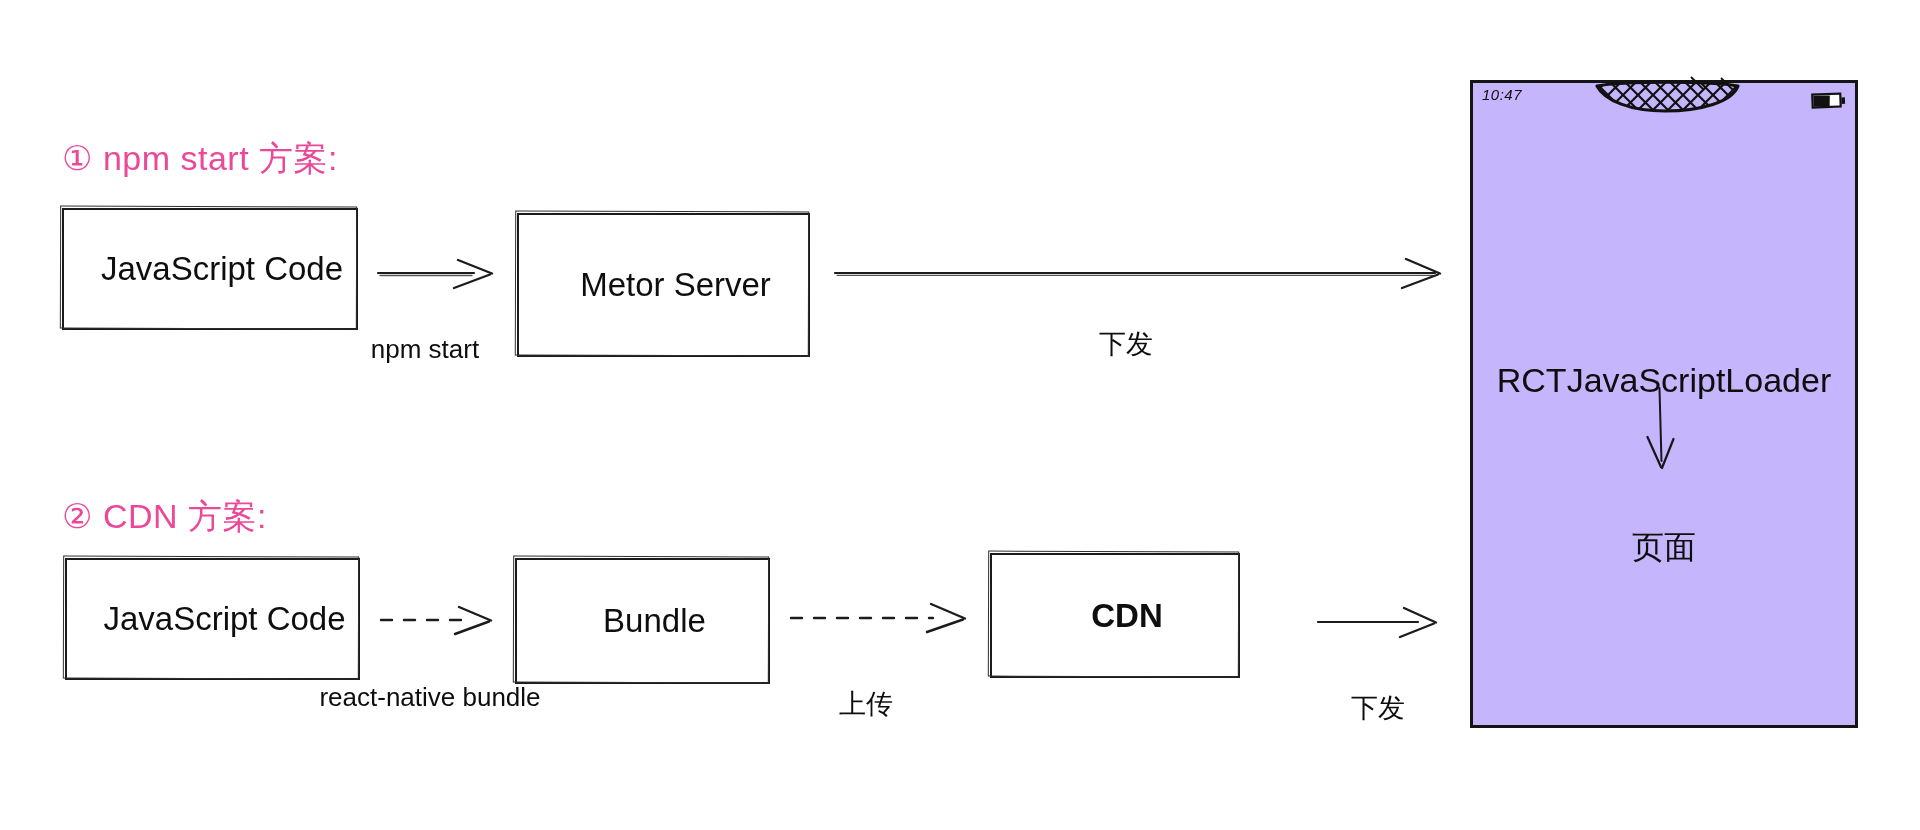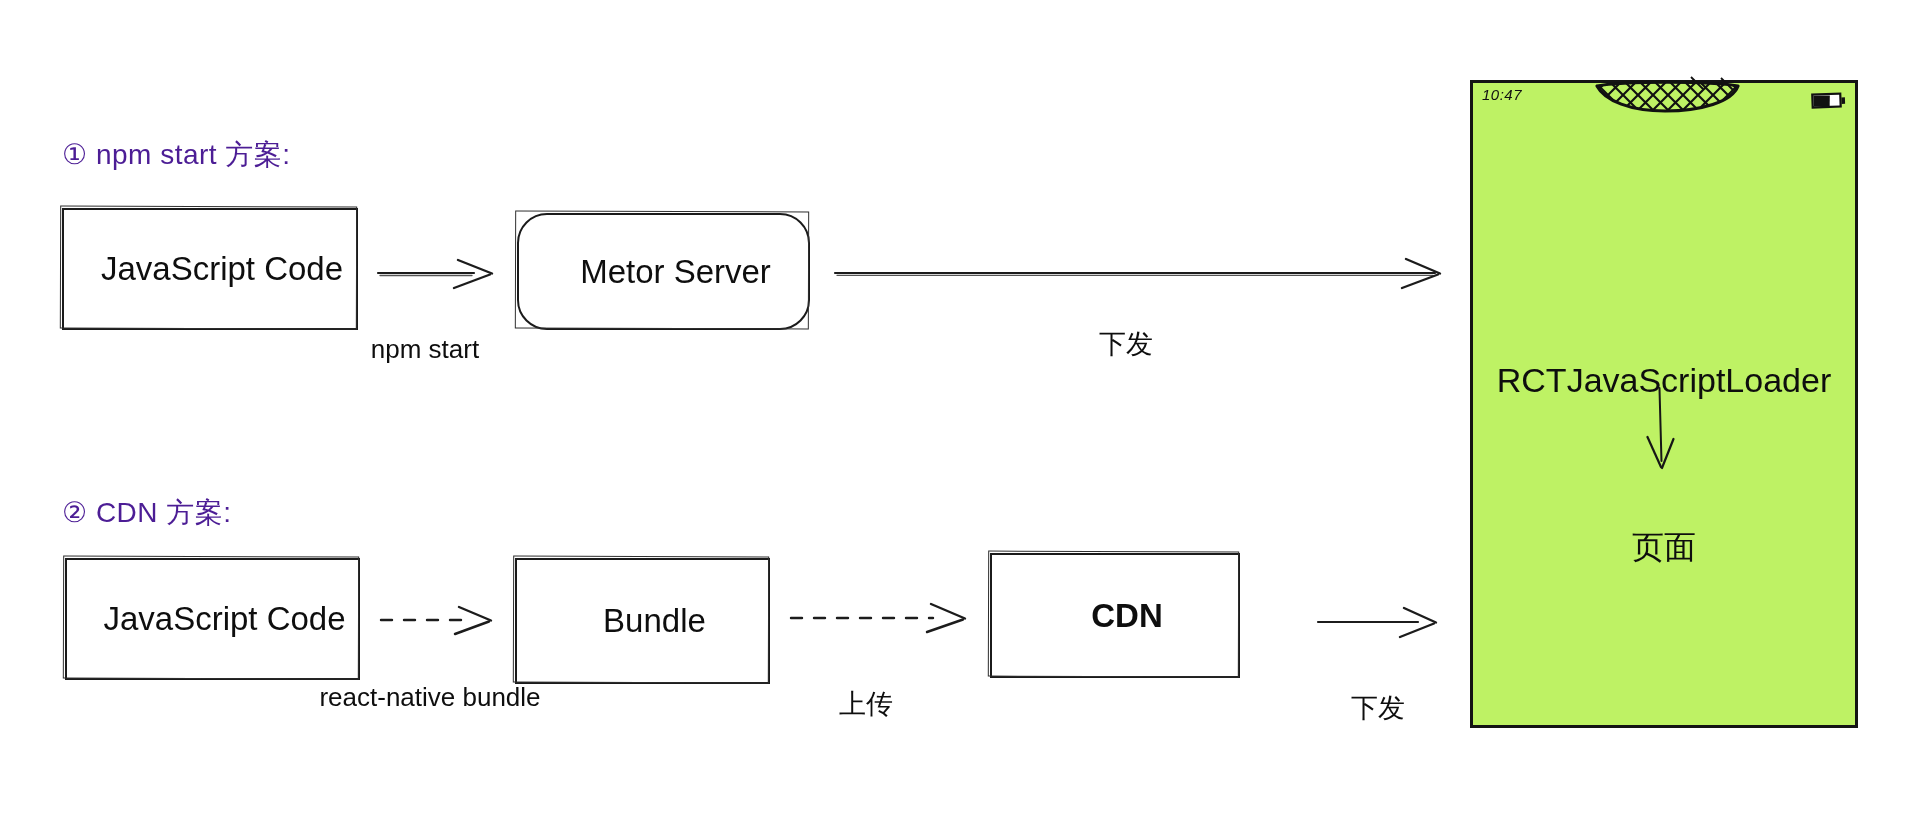--- a/index.html
+++ b/index.html
@@ -6,23 +6,23 @@
   #canvas{
     position:relative;
     width:1920px;height:830px;
     background:#ffffff;
     font-family:"Liberation Sans","DejaVu Sans",sans-serif;
     color:#111;
     overflow:hidden;
   }
   .heading{
     position:absolute;
-    font-size:28px;
+    font-size:34px;
     letter-spacing:.5px;
-    color:#4c1d95;
+    color:#ec4899;
     white-space:nowrap;
     text-align:center;
   }
   .sketch-box{
     position:absolute;
     background:#fff;
     border:2px solid #1b1b1b;
     display:flex;align-items:center;justify-content:center;
     font-size:33px;
     color:#0e0e0e;
@@ -44,21 +44,21 @@
     color:#0e0e0e;
     white-space:nowrap;
   }
   .cjk-label{font-size:27px;}
   svg.arrow{position:absolute;overflow:visible;}
   .phone{
     position:absolute;
     left:1470px;top:80px;
     width:388px;height:648px;
     border:3px solid #141414;
-    background:#bef264;
+    background:#c4b5fd;
     box-sizing:border-box;
   }
   .phone-time{
     position:absolute;left:9px;top:3px;
     font-size:15px;font-style:italic;
     letter-spacing:.5px;color:#111;
   }
   .phone-notch{position:absolute;left:120px;top:-3px;overflow:visible;}
   .phone-battery{position:absolute;right:8px;top:9px;}
   .loader-label{
@@ -87,21 +87,21 @@
   </div>
 
   <svg class="arrow" style="left:370px;top:241px;" width="130" height="64" fill="none" stroke="#1c1c1c" stroke-linecap="round">
     <path d="M8 32 L104 32" stroke-width="2.2"></path>
     <path d="M10 34.5 L102 34.5" stroke-width="1.3" stroke="#555"></path>
     <path d="M88 19 L122 32.5" stroke-width="2.4"></path>
     <path d="M84 47 L120 33.5" stroke-width="2.4"></path>
   </svg>
   <div class="arrow-label" style="left:345px;top:334px;width:160px;">npm start</div>
 
-  <div class="sketch-box" style="left:517px;top:213px;width:293px;height:117px;border-radius:30px;">
+  <div class="sketch-box" style="left:517px;top:213px;width:293px;height:144px;">
     <span>Metor Server</span>
   </div>
 
   <svg class="arrow" style="left:825px;top:241px;" width="625" height="64" fill="none" stroke="#1c1c1c" stroke-linecap="round">
     <path d="M10 32 L610 32" stroke-width="2.2"></path>
     <path d="M12 34.3 L608 34.3" stroke-width="1.3" stroke="#555"></path>
     <path d="M581 18 L615 32.5" stroke-width="2.4"></path>
     <path d="M577 47 L613 33.5" stroke-width="2.4"></path>
   </svg>
   <div class="arrow-label cjk-label" style="left:1066px;top:326px;width:120px;">下发</div>

